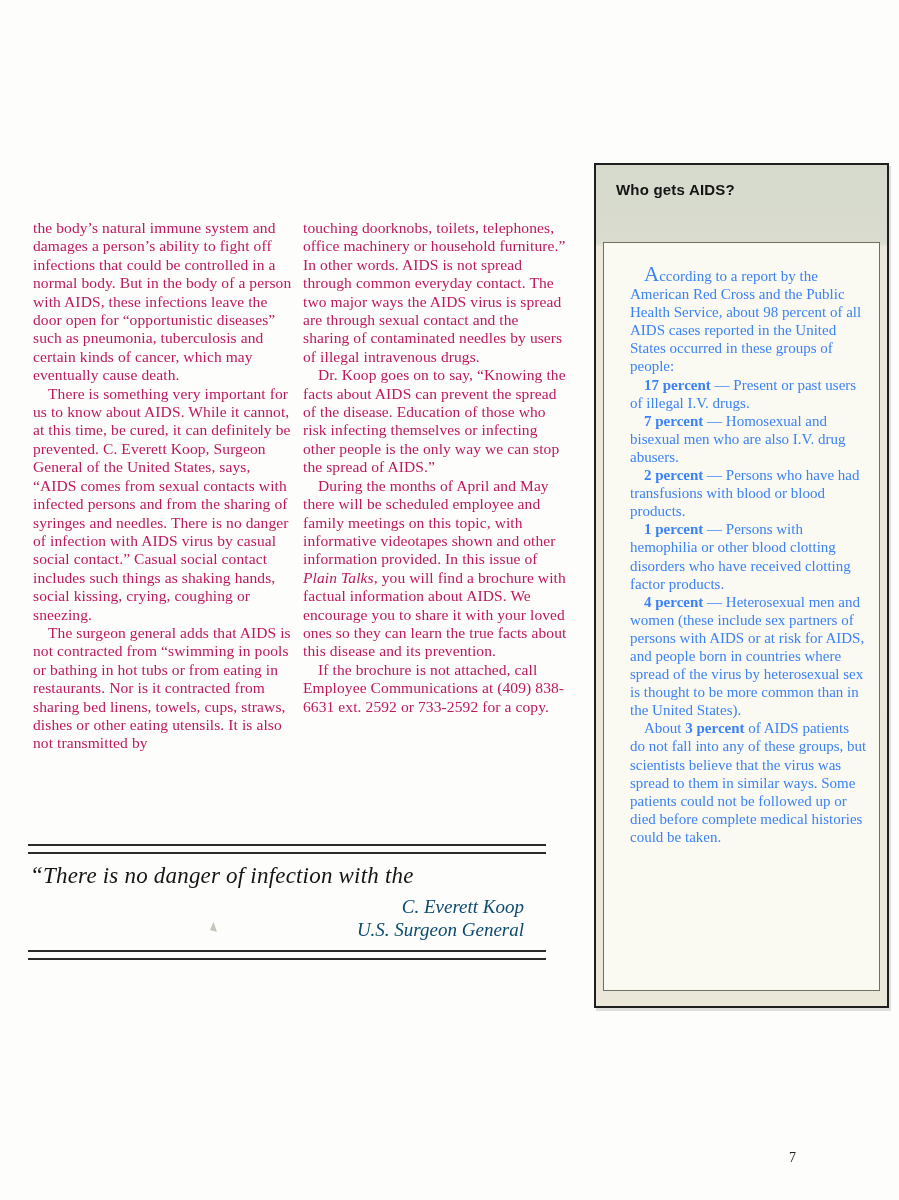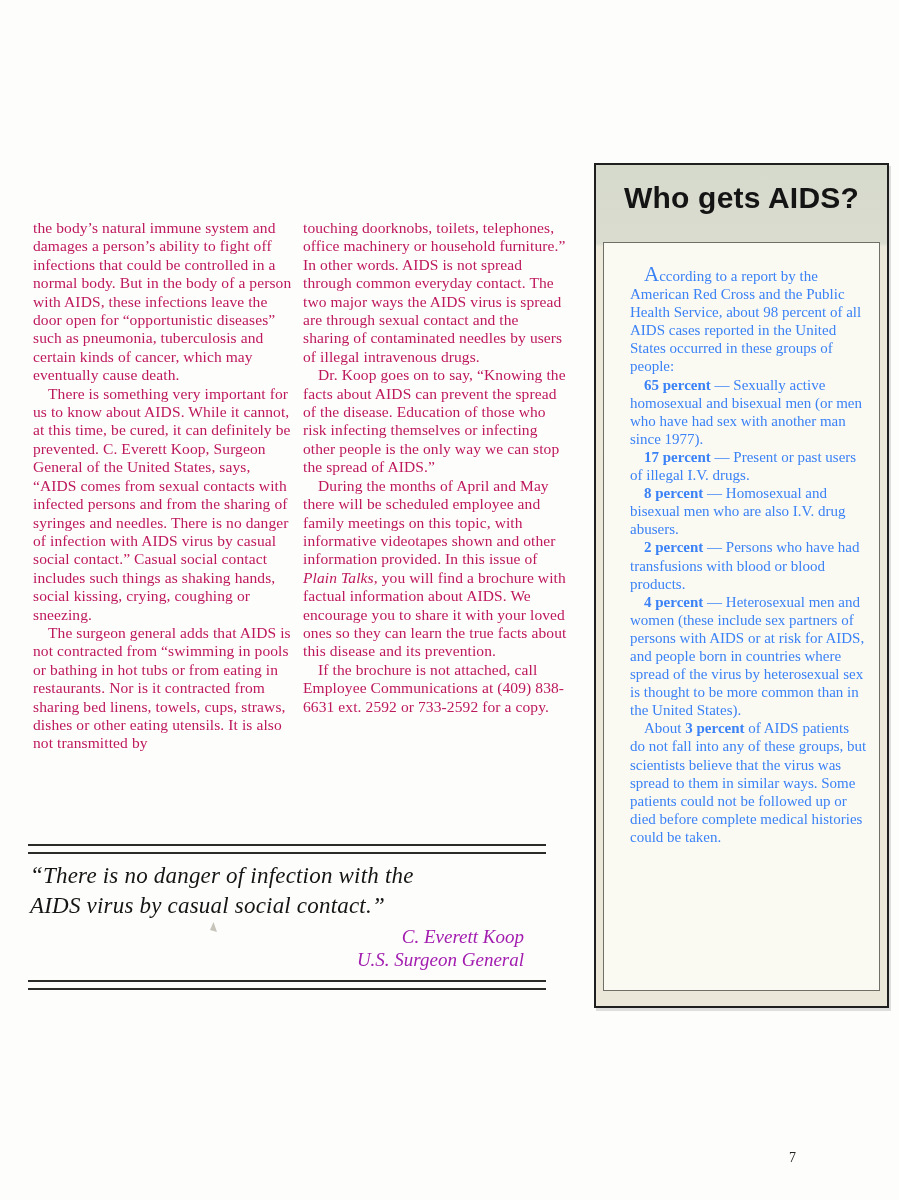--- a/index.html
+++ b/index.html
@@ -28,23 +28,23 @@
 
   
   .sidebar{
     position:absolute;left:594px;top:163px;width:295px;height:845px;
     border:2.5px solid #1f1f1f;
     box-sizing:border-box;
     background:linear-gradient(180deg,#d6dacc 0px,#d9dccf 78px,#ece9db 82px,#ebe8da 100%);
     box-shadow:2px 3px 0 rgba(0,0,0,0.12);
   }
   .sidebar-title{
-    position:absolute;left:28px;top:16px;
+    position:absolute;left:20px;top:16px;
     font-family:"Liberation Sans", sans-serif;
-    font-size:30px;font-weight:700;color:#141414;
+    font-size:15px;font-weight:700;color:#141414;
     letter-spacing:0.2px;
   }
   .sidebar-inner{
     position:absolute;left:7px;right:7px;top:77px;bottom:15px;
     background:#fbfaf2;
     border:1.5px solid #6f6f68;
     box-sizing:border-box;
     padding:22px 12px 10px 26px;
     overflow:hidden;
   }
@@ -62,21 +62,21 @@
     height:6px;
     border-top:2px solid #2b2b28;
     border-bottom:2px solid #2b2b28;
   }
   .quote-text{
     font-style:italic;font-size:23px;line-height:30px;
     margin:7px 0 0 2px;color:#151515;letter-spacing:0.2px;
   }
   .quote-attribution{
     text-align:right;font-style:italic;font-size:19px;line-height:23px;
-    padding-right:22px;margin:4px 0 9px 0;color:#a21caf;
+    padding-right:22px;margin:4px 0 9px 0;color:#0c4a6e;
   }
 
   .page-number{
     position:absolute;left:789px;top:1150px;
     font-size:14px;color:#222;
   }
 
   .scan-artifact{
     position:absolute;left:210px;top:922px;width:7px;height:10px;
     background:#b9b5aa;
@@ -99,34 +99,33 @@
       <p class="para"><span>touching doorknobs, toilets, telephones, office machinery or household furniture.” In other words. AIDS is not spread through common everyday contact. The two major ways the AIDS virus is spread are through sexual contact and the sharing of contaminated needles by users of illegal intravenous drugs.</span></p>
       <p class="para indent"><span>Dr. Koop goes on to say, “Knowing the facts about AIDS can prevent the spread of the disease. Education of those who risk infecting themselves or infecting other people is the only way we can stop the spread of AIDS.”</span></p>
       <p class="para indent"><span>During the months of April and May there will be scheduled employee and family meetings on this topic, with informative videotapes shown and other information provided. In this issue of </span><span class="italic">Plain Talks</span><span>, you will find a brochure with factual information about AIDS. We encourage you to share it with your loved ones so they can learn the true facts about this disease and its prevention.</span></p>
       <p class="para indent"><span>If the brochure is not attached, call Employee Communications at (409) 838-6631 ext. 2592 or 733-2592 for a copy.</span></p>
     </div>
 
   <div class="sidebar">
     <div class="sidebar-title">Who gets AIDS?</div>
     <div class="sidebar-inner">
         <p class="para indent"><span class="initial-cap">A</span><span>ccording to a report by the American Red Cross and the Public Health Service, about 98 percent of all AIDS cases reported in the United States occurred in these groups of people:</span></p>
-        <p class="para indent"><span class="bold">65 percent</span><span> — Sexually active homosexual and bisexual men (or men who have had sex with another man since 1977).</span></p>
         <p class="para indent"><span class="bold">17 percent</span><span> — Present or past users of illegal I.V. drugs.</span></p>
-        <p class="para indent"><span class="bold">8 percent</span><span> — Homosexual and bisexual men who are also I.V. drug abusers.</span></p>
+        <p class="para indent"><span class="bold">7 percent</span><span> — Homosexual and bisexual men who are also I.V. drug abusers.</span></p>
         <p class="para indent"><span class="bold">2 percent</span><span> — Persons who have had transfusions with blood or blood products.</span></p>
+        <p class="para indent"><span class="bold">1 percent</span><span> — Persons with hemophilia or other blood clotting disorders who have received clotting factor products.</span></p>
         <p class="para indent"><span class="bold">4 percent</span><span> — Heterosexual men and women (these include sex partners of persons with AIDS or at risk for AIDS, and people born in countries where spread of the virus by heterosexual sex is thought to be more common than in the United States).</span></p>
         <p class="para indent"><span>About </span><span class="bold">3 percent</span><span> of AIDS patients do not fall into any of these groups, but scientists believe that the virus was spread to them in similar ways. Some patients could not be followed up or died before complete medical histories could be taken.</span></p>
       </div>
   </div>
 
   <div class="pull-quote">
     <div class="double-rule"></div>
     <div class="quote-text">
       <div>“There is no danger of infection with the</div>
-      <div>AIDS virus by casual social contact.”</div>
     </div>
     <div class="quote-attribution">
       <div>C. Everett Koop</div>
       <div>U.S. Surgeon General</div>
     </div>
     <div class="double-rule"></div>
   </div>
 
   <div class="scan-artifact"></div>
 

